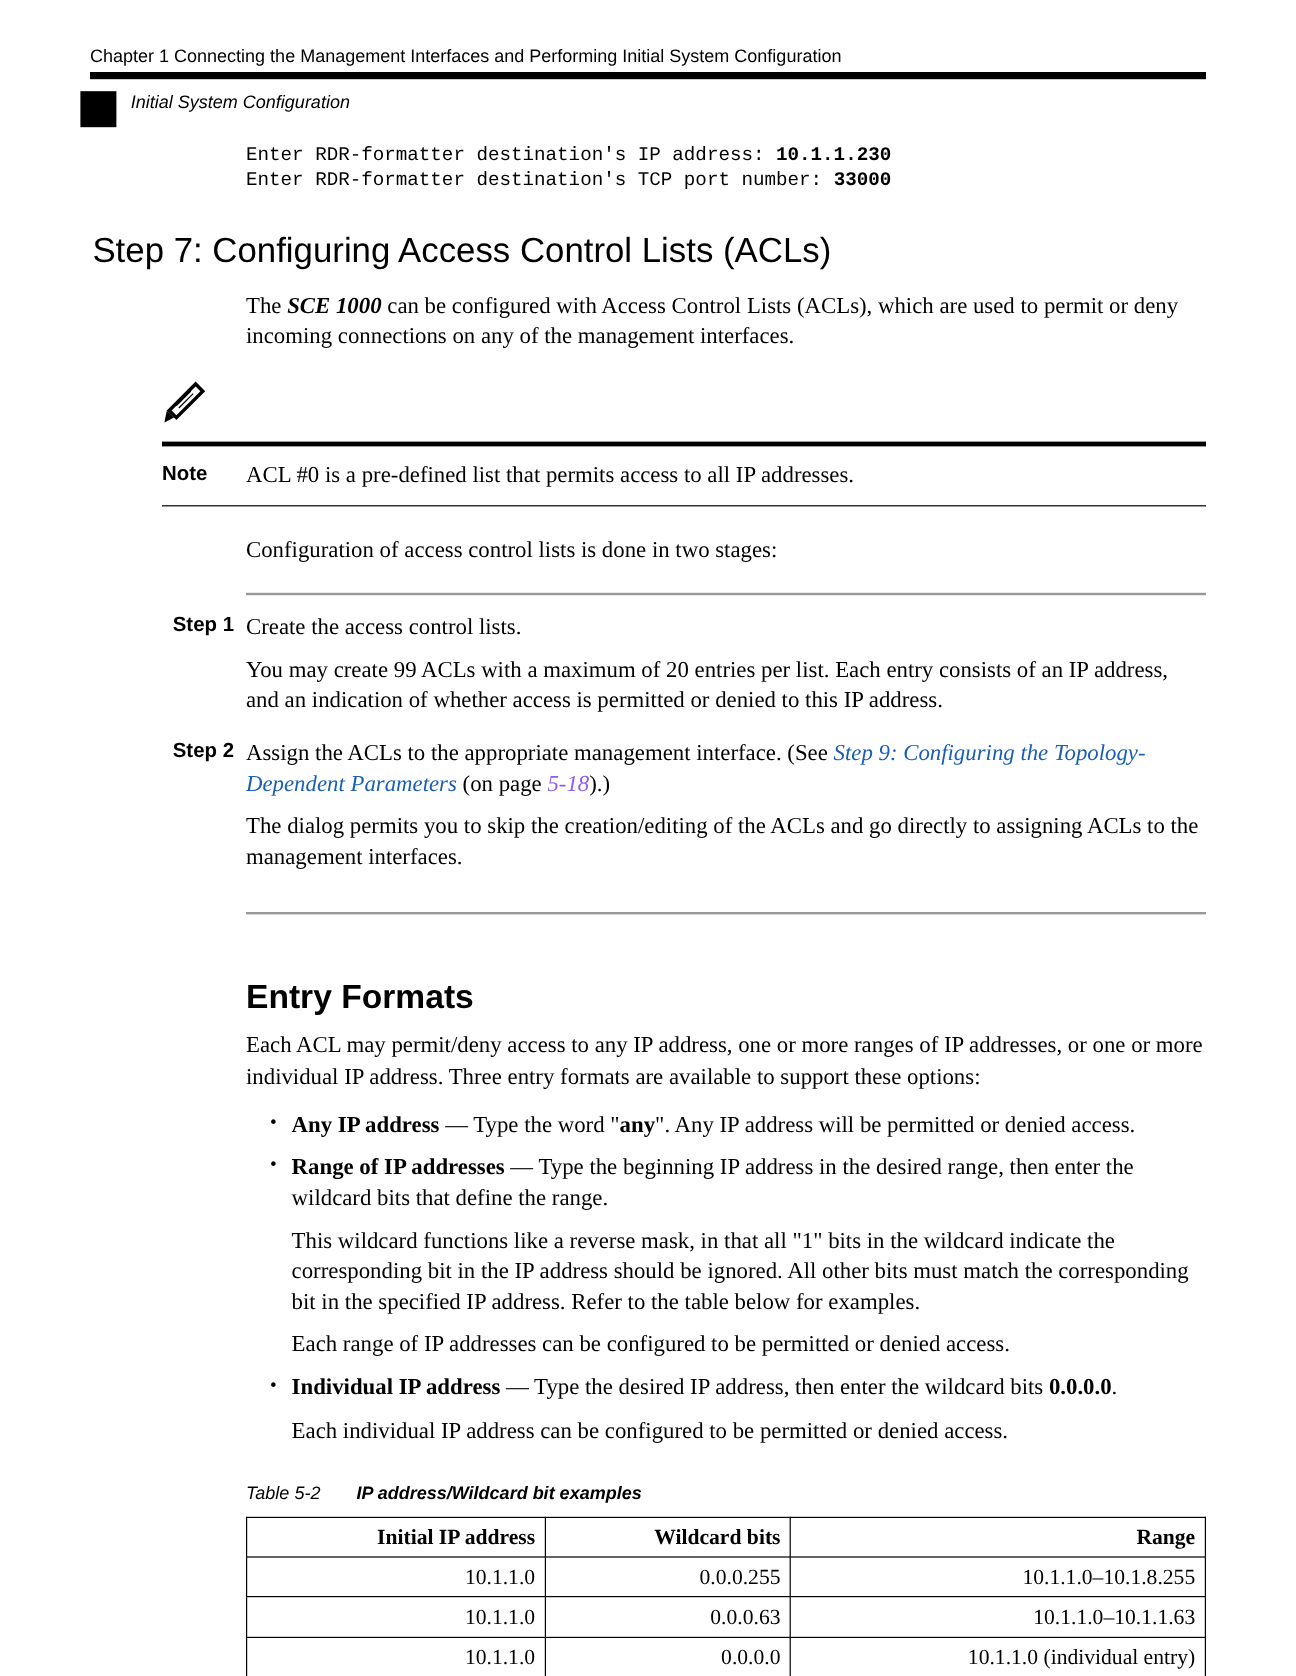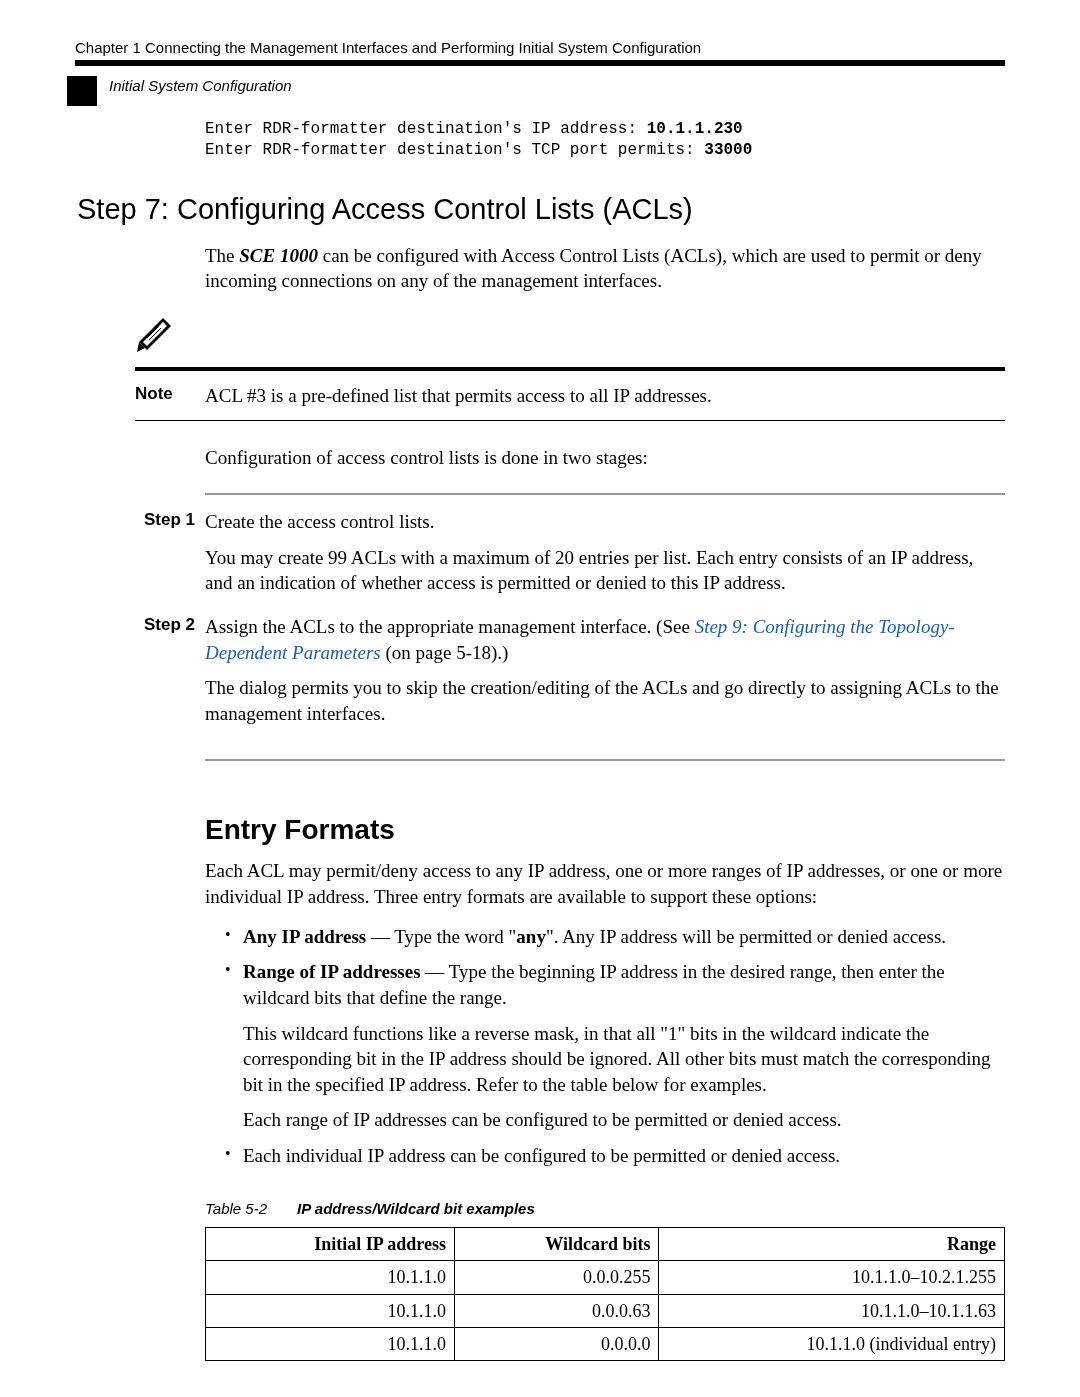--- a/index.html
+++ b/index.html
@@ -117,21 +117,21 @@
     flex: none;
     text-align: right;
     padding-right: 10px;
   }
   .step-body { flex: 1; }
   .step-body p { margin-bottom: 10px; }
   .link {
     color: #1a5fb4;
     font-style: italic;
   }
-  .pageref { color: #000000; }
+  .pageref { color: #8b5cf6; font-style: italic; }
   h2.sub-heading {
     font-family: Arial, Helvetica, sans-serif;
     font-weight: 700;
     font-size: 28px;
     margin-left: 130px;
     margin-top: 50px;
     margin-bottom: 10px;
   }
   ul.entry-list {
     margin-left: 150px;
@@ -187,40 +187,40 @@
   <div class="hdr">
     <span class="hdr-left">Chapter 1      Connecting the Management Interfaces and Performing Initial System Configuration</span>
   </div>
 
   <div class="sub-hdr-wrap">
     <div class="sub-hdr-bar"></div>
     <div class="sub-hdr-text">Initial System Configuration</div>
   </div>
 
   <div class="code-block"><span>Enter RDR-formatter destination's IP address: </span><span class="bold">10.1.1.230</span>
-<span>Enter RDR-formatter destination's TCP port permits: </span><span class="bold">33000</span></div>
+<span>Enter RDR-formatter destination's TCP port number: </span><span class="bold">33000</span></div>
 
   <h1 class="step-title">Step 7: Configuring Access Control Lists (ACLs)</h1>
 
   <p class="body-text">
     <span>The </span><span class="strong ital">SCE 1000</span><span> can be configured with Access Control Lists (ACLs), which are used to permit or deny incoming connections on any of the management interfaces.</span>
   </p>
 
   <div class="note-block">
     <svg class="note-icon" viewBox="0 0 40 40">
       <polygon points="4,28 28,4 36,12 12,36" fill="#000"></polygon>
       <polygon points="8,28 28,8 32,12 12,32" fill="#fff"></polygon>
       <line x1="12" y1="24" x2="24" y2="12" stroke="#000" stroke-width="1"></line>
       <line x1="14" y1="26" x2="26" y2="14" stroke="#000" stroke-width="1"></line>
       <polygon points="4,28 10,34 2,38" fill="#000"></polygon>
     </svg>
     <div class="note-rule-thick"></div>
     <div class="note-row">
       <div class="note-label">Note</div>
-      <div class="note-body">ACL #3 is a pre-defined list that permits access to all IP addresses.</div>
+      <div class="note-body">ACL #0 is a pre-defined list that permits access to all IP addresses.</div>
     </div>
     <div class="note-rule-thin"></div>
   </div>
 
   <p class="body-text">Configuration of access control lists is done in two stages:</p>
 
   <div class="step-rule"></div>
 
   <div class="step-row">
     <div class="step-label">Step 1</div>
@@ -249,41 +249,42 @@
   <ul class="entry-list">
     <li>
       <p><span class="strong">Any IP address</span><span> — Type the word "</span><span class="strong">any</span><span>". Any IP address will be permitted or denied access.</span></p>
     </li>
     <li>
       <p><span class="strong">Range of IP addresses</span><span> — Type the beginning IP address in the desired range, then enter the wildcard bits that define the range.</span></p>
       <p>This wildcard functions like a reverse mask, in that all "1" bits in the wildcard indicate the corresponding bit in the IP address should be ignored. All other bits must match the corresponding bit in the specified IP address. Refer to the table below for examples.</p>
       <p>Each range of IP addresses can be configured to be permitted or denied access.</p>
     </li>
     <li>
+      <p><span class="strong">Individual IP address</span><span> — Type the desired IP address, then enter the wildcard bits </span><span class="strong">0.0.0.0</span><span>.</span></p>
       <p>Each individual IP address can be configured to be permitted or denied access.</p>
     </li>
   </ul>
 
   <div class="table-caption">
     <span class="tnum">Table 5-2</span><span class="ttitle">IP address/Wildcard bit examples</span>
   </div>
 
   <table class="data">
     <thead>
       <tr>
         <th>Initial IP address</th>
         <th>Wildcard bits</th>
         <th>Range</th>
       </tr>
     </thead>
     <tbody>
       <tr>
         <td>10.1.1.0</td>
         <td>0.0.0.255</td>
-        <td>10.1.1.0–10.2.1.255</td>
+        <td>10.1.1.0–10.1.8.255</td>
       </tr>
       <tr>
         <td>10.1.1.0</td>
         <td>0.0.0.63</td>
         <td>10.1.1.0–10.1.1.63</td>
       </tr>
       <tr>
         <td>10.1.1.0</td>
         <td>0.0.0.0</td>
         <td>10.1.1.0 (individual entry)</td>

